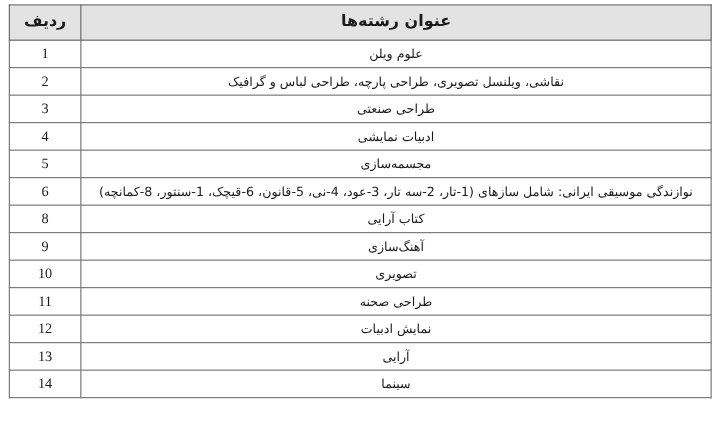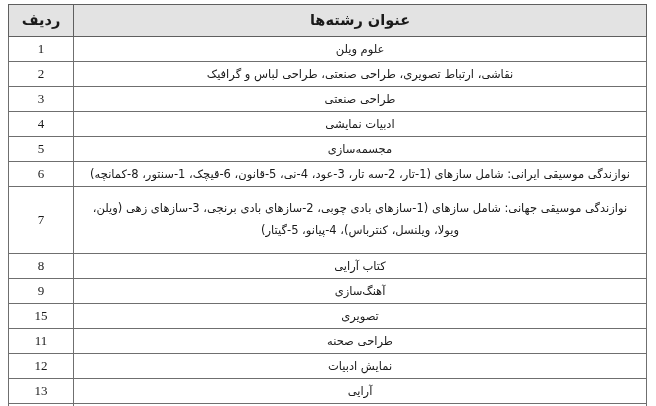--- a/index.html
+++ b/index.html
@@ -99,54 +99,50 @@
           <th class="col-header-title">عنوان رشته‌ها</th>
           <th class="col-header-index">ردیف</th>
         </tr>
       </thead>
       <tbody id="table-body">
           <tr>
             <td class="cell-title">علوم ویلن</td>
             <td class="cell-index">1</td>
           </tr>
           <tr>
-            <td class="cell-title">نقاشی، ارتباط تصویری، طراحی صنعتی، طراحی لباس و گرافیک</td>
+            <td class="cell-title">نقاشی، ویلنسل تصویری، طراحی پارچه، طراحی لباس و گرافیک</td>
             <td class="cell-index">2</td>
           </tr>
           <tr>
             <td class="cell-title">طراحی صنعتی</td>
             <td class="cell-index">3</td>
           </tr>
           <tr>
             <td class="cell-title">ادبیات نمایشی</td>
             <td class="cell-index">4</td>
           </tr>
           <tr>
             <td class="cell-title">مجسمه‌سازی</td>
             <td class="cell-index">5</td>
           </tr>
           <tr>
             <td class="cell-title">نوازندگی موسیقی ایرانی: شامل سازهای (1-تار، 2-سه تار، 3-عود، 4-نی، 5-قانون، 6-قیچک، 1-سنتور، 8-کمانچه)</td>
             <td class="cell-index">6</td>
           </tr>
-          <tr class="row-tall">
-            <td class="cell-title">نوازندگی موسیقی جهانی: شامل سازهای (1-سازهای بادی چوبی، 2-سازهای بادی برنجی، 3-سازهای زهی (ویلن، ویولا، ویلنسل، کنترباس)، 4-پیانو، 5-گیتار)</td>
-            <td class="cell-index">7</td>
-          </tr>
           <tr>
             <td class="cell-title">کتاب آرایی</td>
             <td class="cell-index">8</td>
           </tr>
           <tr>
             <td class="cell-title">آهنگ‌سازی</td>
             <td class="cell-index">9</td>
           </tr>
           <tr>
             <td class="cell-title">تصویری</td>
-            <td class="cell-index">15</td>
+            <td class="cell-index">10</td>
           </tr>
           <tr>
             <td class="cell-title">طراحی صحنه</td>
             <td class="cell-index">11</td>
           </tr>
           <tr>
             <td class="cell-title">نمایش ادبیات</td>
             <td class="cell-index">12</td>
           </tr>
           <tr>

